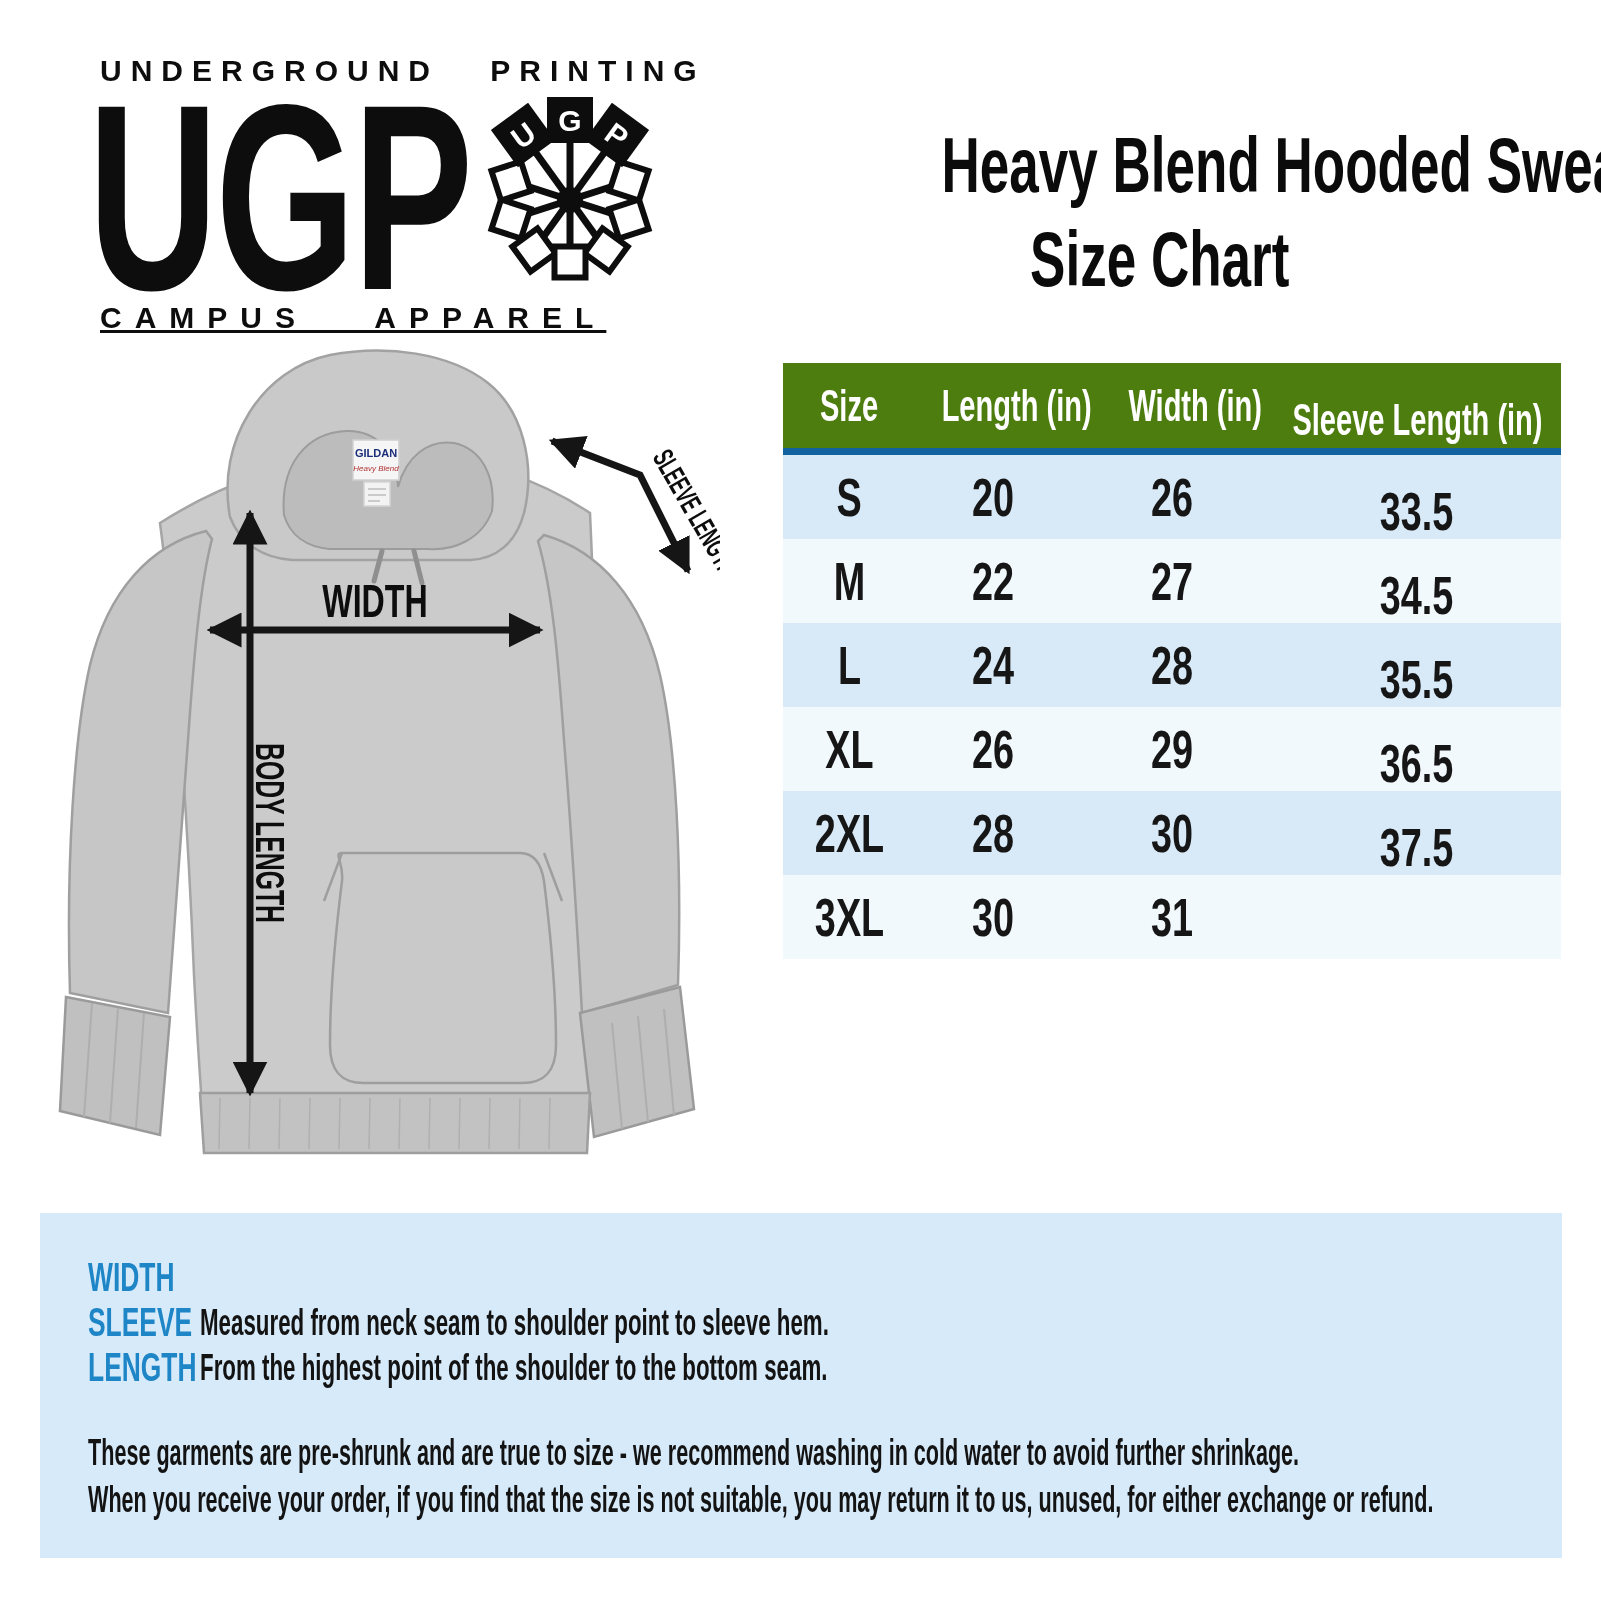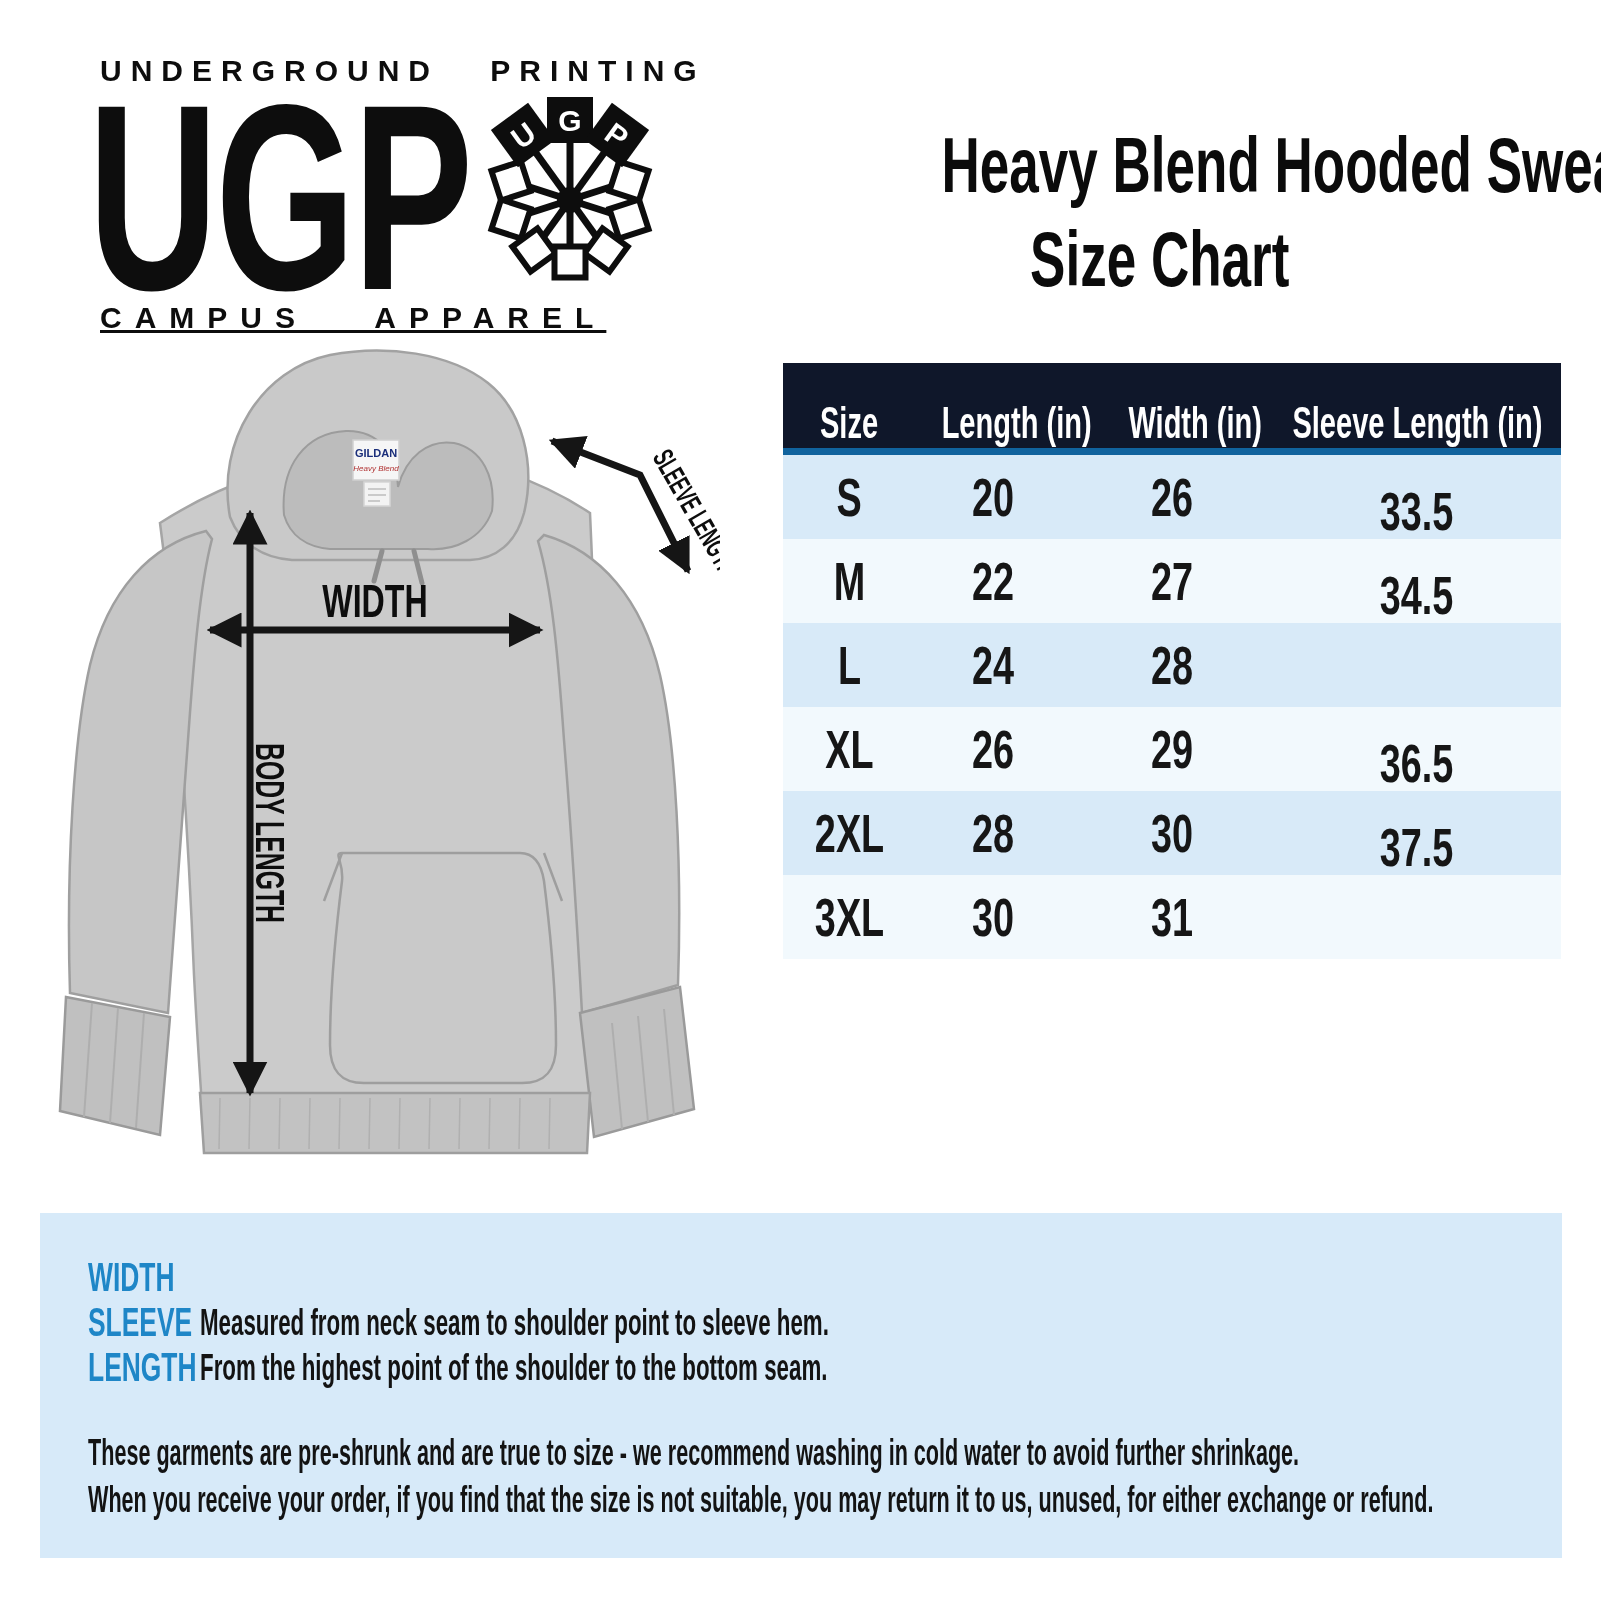--- a/index.html
+++ b/index.html
@@ -20,21 +20,21 @@
 
   
   .title{left:750px;top:118px;width:820px;text-align:center;color:#0b0b0b;}
   .title .line{height:94px;line-height:94px;font-size:78px;font-weight:bold;}
   .title .cond{transform:scaleX(0.68);}
 
   
   .size-table{left:783px;top:363px;width:778px;}
   .tr{display:flex;width:100%;}
   .tr .c1{width:17%;}.tr .c2{width:20%;}.tr .c3{width:26%;}.tr .c4{width:37%;margin-top:28px;}
-  .th{height:85px;background:#0f172a;border-bottom:7px solid #10639e;color:#ffffff;align-items:flex-end;}
+  .th{height:85px;background:#4d7c0f;border-bottom:7px solid #10639e;color:#ffffff;}
   .th .cell{display:flex;align-items:center;justify-content:center;font-size:44px;font-weight:bold;}
   .th .cond{transform:scaleX(0.66);}
   .td-row{height:84px;}
   .td-row .cell{display:flex;align-items:center;justify-content:center;font-size:54px;font-weight:bold;color:#161616;}
   .td-row .cond{transform:scaleX(0.70);}
   .row-odd{background:#d8eaf8;}
   .row-even{background:#f2f9fd;}
 
   
   .notes{left:40px;top:1213px;width:1522px;height:345px;background:#d7eaf9;}
@@ -191,20 +191,23 @@
     <div class="tr td-row row-odd">
       <div class="cell c1">
           <span class="cond cond-c">L</span>
         </div>
       <div class="cell c2">
           <span class="cond cond-c">24</span>
         </div>
       <div class="cell c3">
           <span class="cond cond-c">28</span>
         </div>
+      <div class="cell c4">
+          <span class="cond cond-c">35.5</span>
+        </div>
     </div>
     <div class="tr td-row row-even">
       <div class="cell c1">
           <span class="cond cond-c">XL</span>
         </div>
       <div class="cell c2">
           <span class="cond cond-c">26</span>
         </div>
       <div class="cell c3">
           <span class="cond cond-c">29</span>

